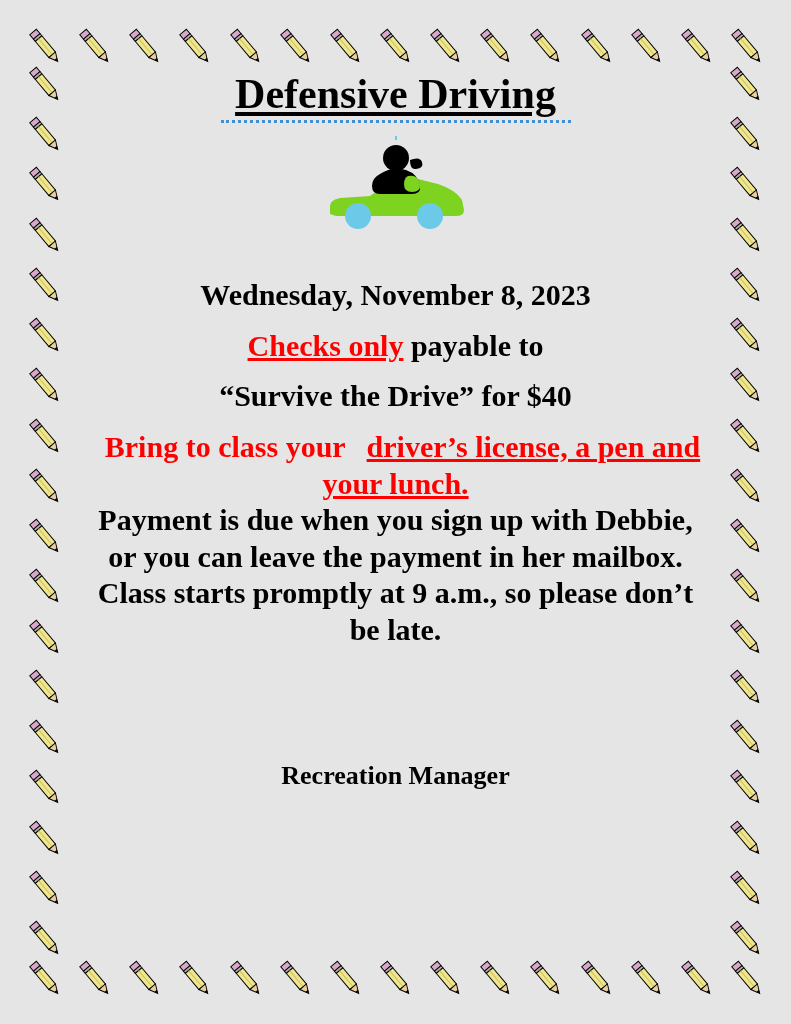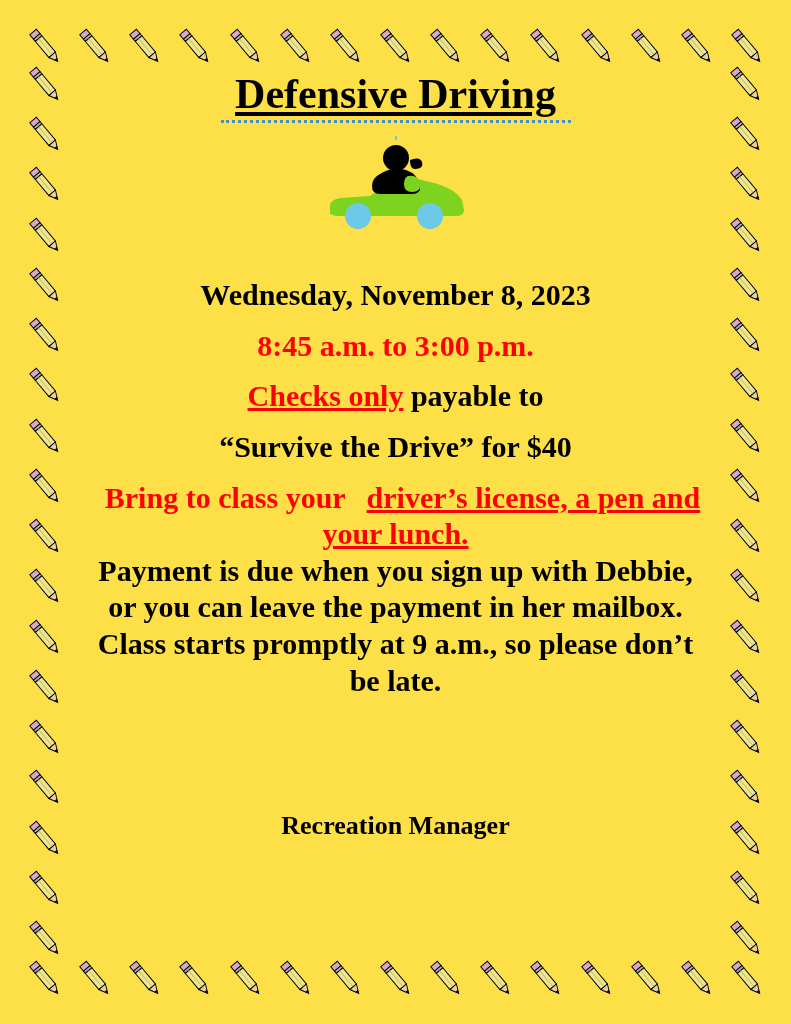--- a/index.html
+++ b/index.html
@@ -11,21 +11,21 @@
     width: 791px;
     height: 1024px;
     overflow: hidden;
     font-family: "Liberation Serif", serif;
   }
 
   .page {
     position: relative;
     width: 791px;
     height: 1024px;
-    background: #fde047;
+    background: #e5e5e5;
     box-sizing: border-box;
   }
 
   
   .border-frame {
     position: absolute;
     top: 0; left: 0;
     width: 791px;
     height: 1024px;
     pointer-events: none;
@@ -814,21 +814,20 @@
         <path d="M84 38 q12 -8 26 -4 q12 4 14 16 q1 8 -8 8 l-32 0 q-8 0 -8 -8 q0 -8 8 -12 Z" fill="#000000"></path>
 
         <path d="M112 40 q10 -2 12 8 q1 8 -8 8 q-8 0 -8 -8 q0 -6 4 -8 Z" fill="#7ed321"></path>
 
         <line x1="100" y1="4" x2="100" y2="0" stroke="#6cc9e8" stroke-width="2"></line>
       </svg>
     </div>
 
     <div class="body-block">
       <div class="line">Wednesday, November 8, 2023</div>
-      <div class="line red">8:45 a.m. to 3:00 p.m.</div>
       <div class="line"><span class="red-u">Checks only</span><span> payable to</span></div>
       <div class="line">“Survive the Drive” for $40</div>
       <div class="paragraph"><span class="line red" style="display:inline">Bring to class your </span><span class="red-u">driver’s license, a pen and your lunch.</span></div>
       <div class="paragraph">Payment is due when you sign up with Debbie, or you can leave the payment in her mailbox.</div>
       <div class="paragraph">Class starts promptly at 9 a.m., so please don’t be late.</div>
     </div>
 
     <div class="signature">Recreation Manager</div>
 
   </div>

